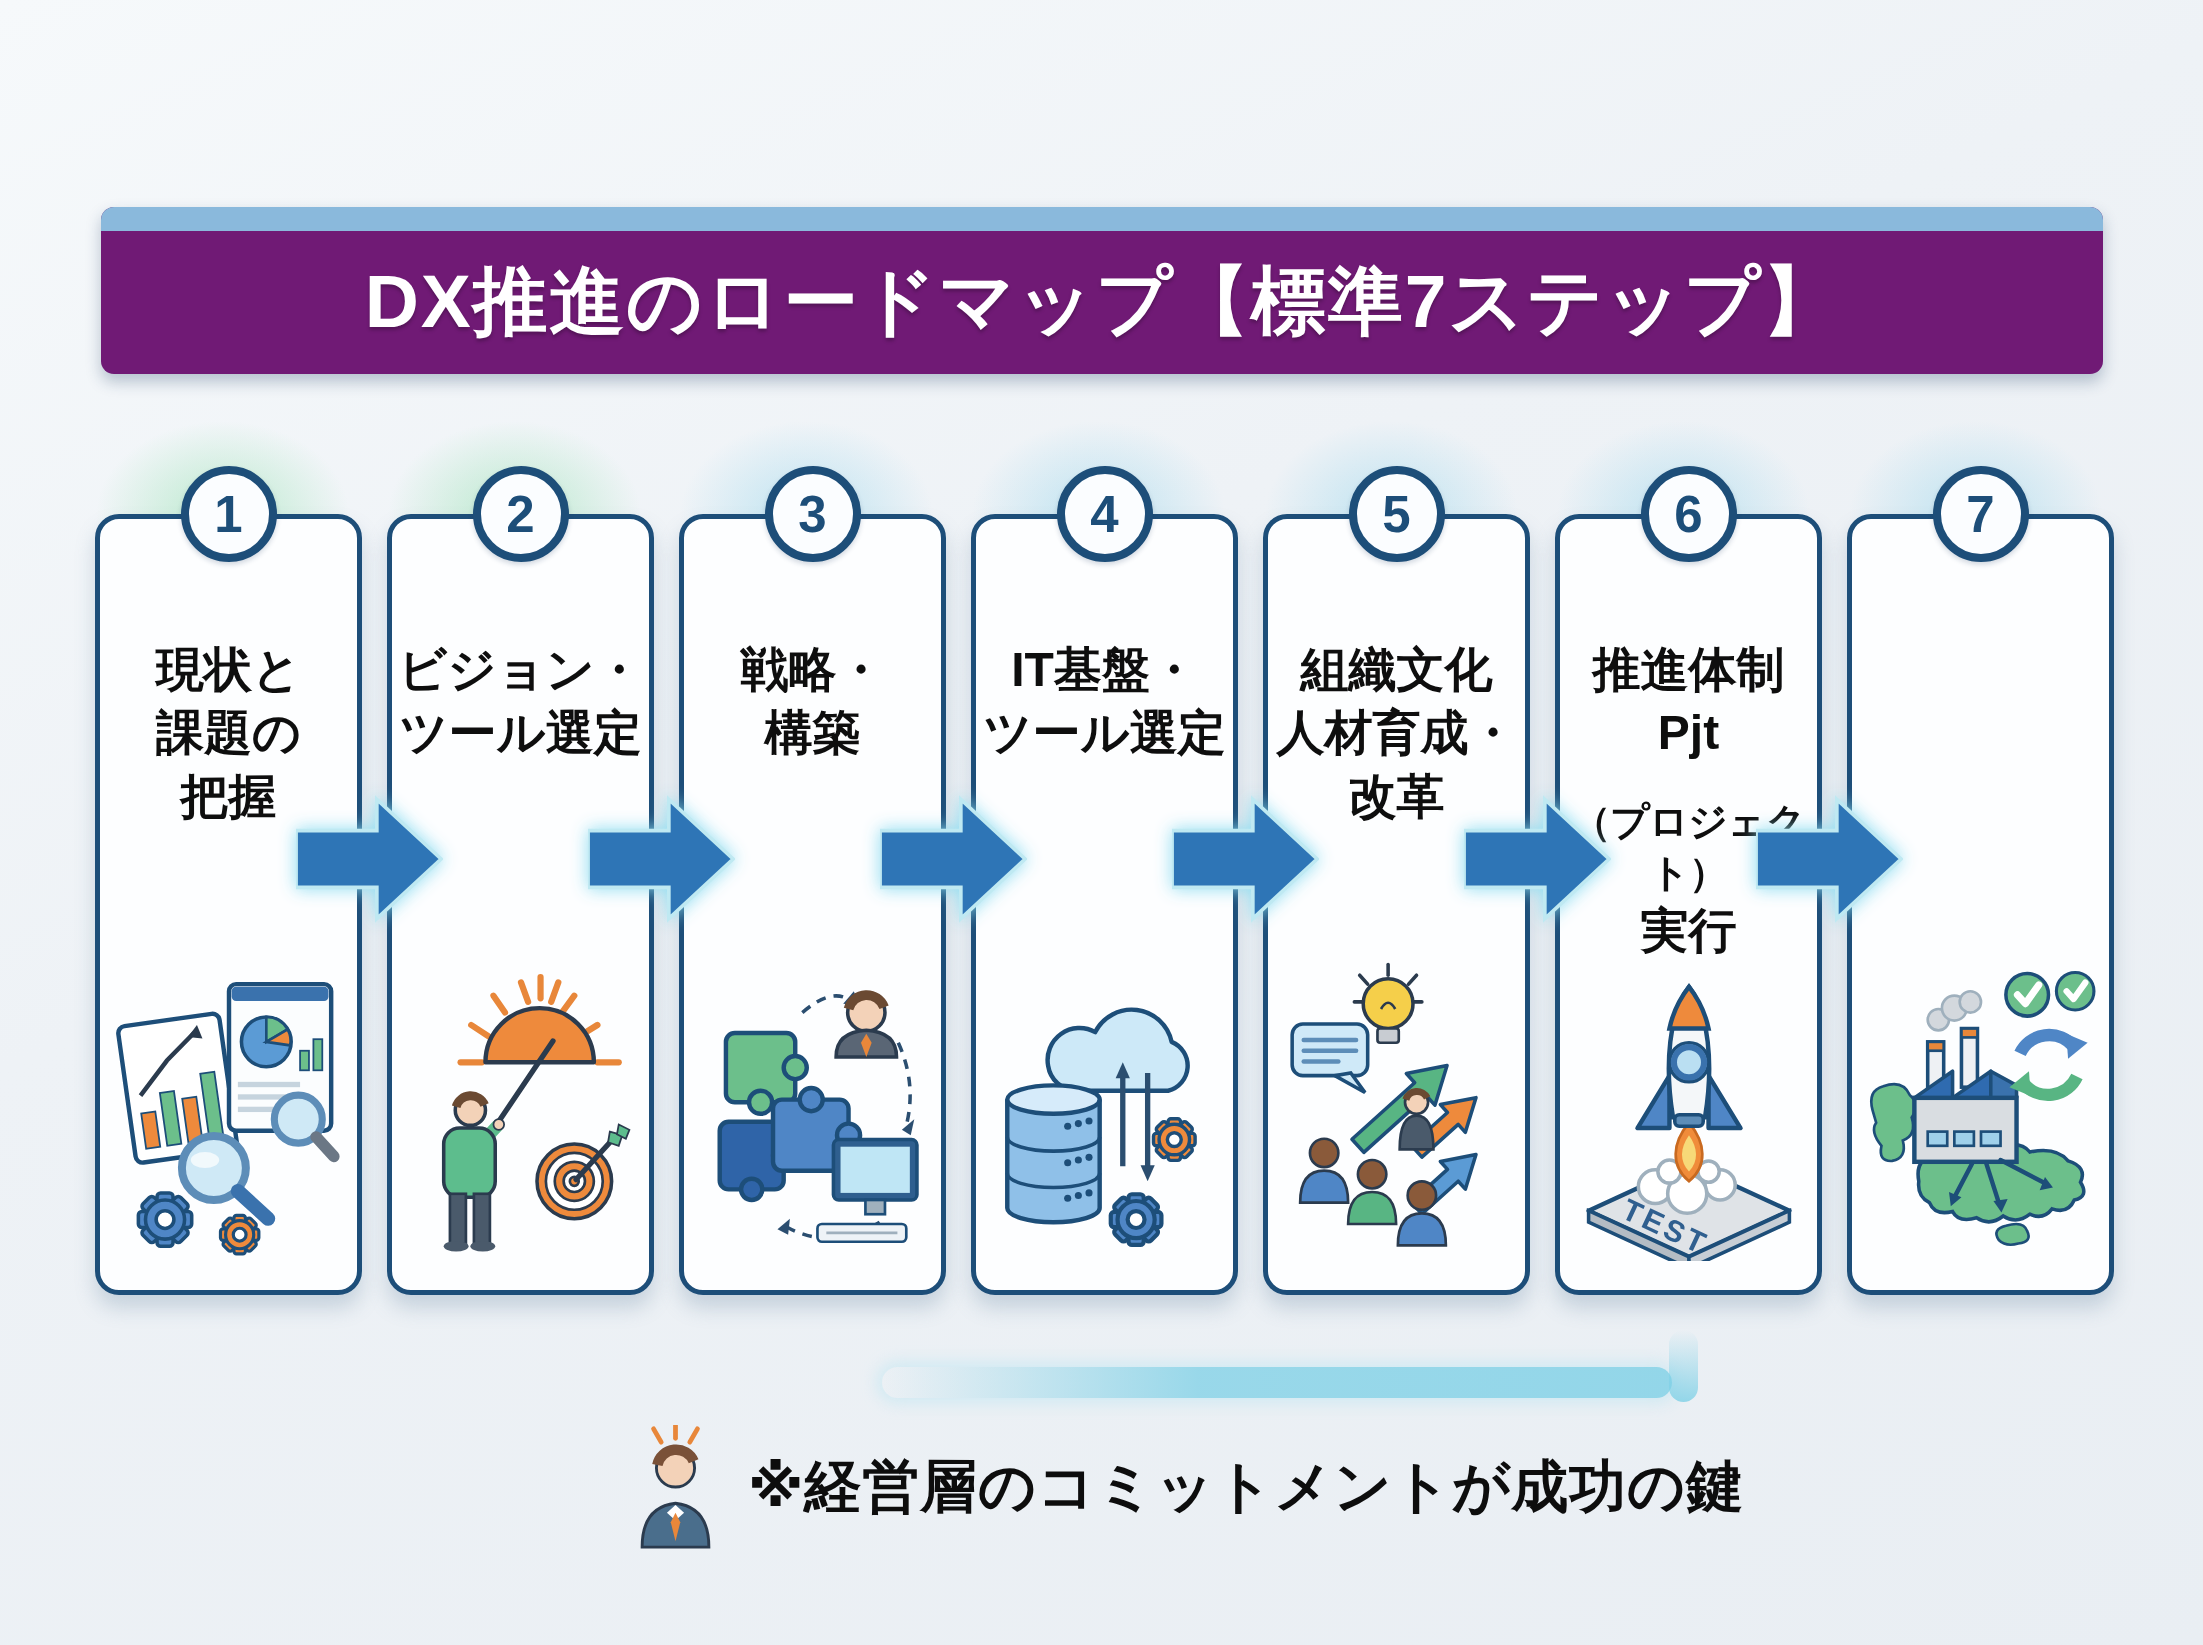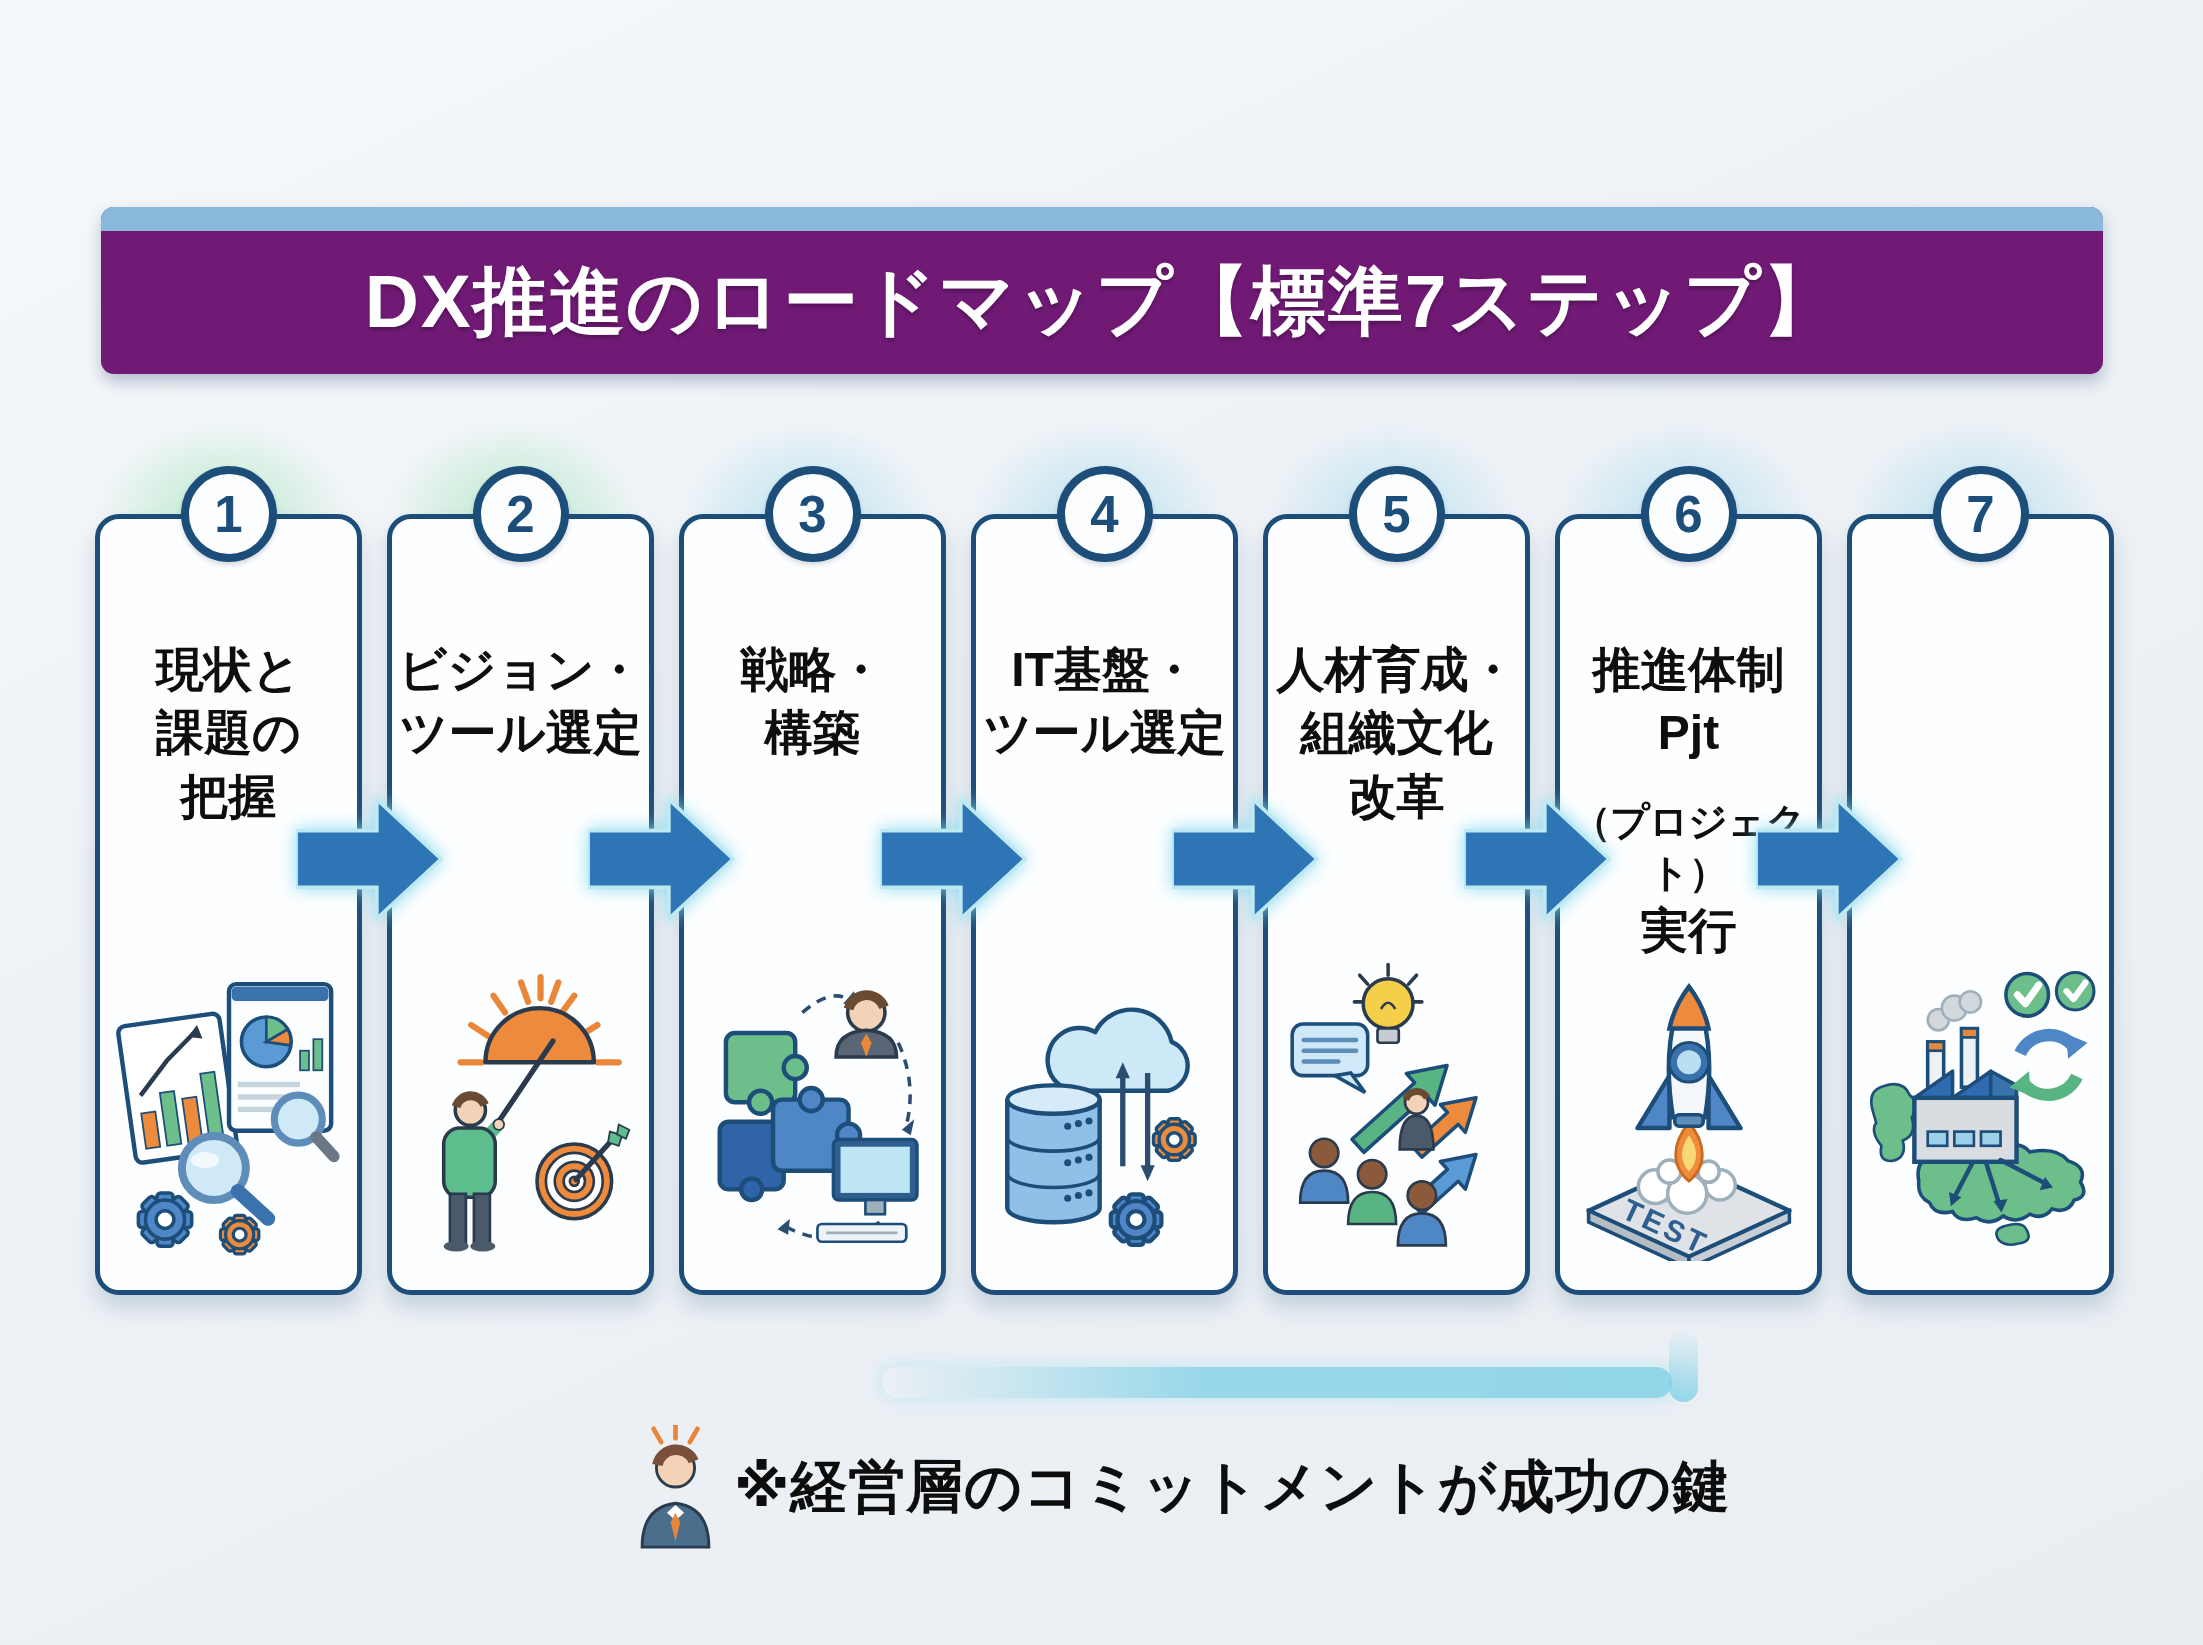--- a/index.html
+++ b/index.html
@@ -60,21 +60,21 @@
     position:absolute;left:882px;top:1367px;width:790px;height:31px;border-radius:15.6px;z-index:1;
     background:linear-gradient(to right,rgba(150,220,238,0) 0%,rgba(125,208,230,.75) 40%,rgba(125,208,230,.8) 100%);
     box-shadow:0 0 14.7px 5.5px rgba(170,225,240,.40);
   }
   .band-v{
     position:absolute;left:1669px;top:1330px;width:29px;height:72px;border-radius:14.7px;z-index:1;
     background:linear-gradient(to top,rgba(125,208,230,.8) 0%,rgba(150,220,238,0) 100%);
   }
   
   .note{
-    position:absolute;left:632px;top:1425px;display:flex;align-items:center;gap:15px;z-index:3;
+    position:absolute;left:632px;top:1425px;display:flex;align-items:center;gap:29px;z-index:3;
   }
   .note .txt{font-size:57px;font-weight:800;color:#0d0d0d;letter-spacing:0.9px;}
 </style>
 </head>
 <body>
 
 <div class="banner">
   <div class="strip"></div>
   <h1>DX推進のロードマップ【標準7ステップ】</h1>
 </div>
@@ -290,22 +290,22 @@
         <circle r="22"></circle>
           <circle r="10" fill="#ffffff"></circle>
       </g>
     </svg>
   </div>
 </div>
 
 <div class="card" style="left:1263px">
   <div class="num">5</div>
   <div class="label">
+    <div>組織文化</div>
     <div>人材育成・</div>
-    <div>組織文化</div>
     <div>改革</div>
   </div>
   <div class="iconwrap">
     <svg width="231" height="305" viewBox="0 0 260 340">
 
       <g stroke="#2b3b4e" stroke-width="4" stroke-linecap="round">
         <line x1="120" y1="8" x2="120" y2="20"></line>
           <line x1="88" y1="20" x2="97" y2="30"></line>
         <line x1="152" y1="20" x2="143" y2="30"></line>
           <line x1="82" y1="50" x2="94" y2="50"></line>

